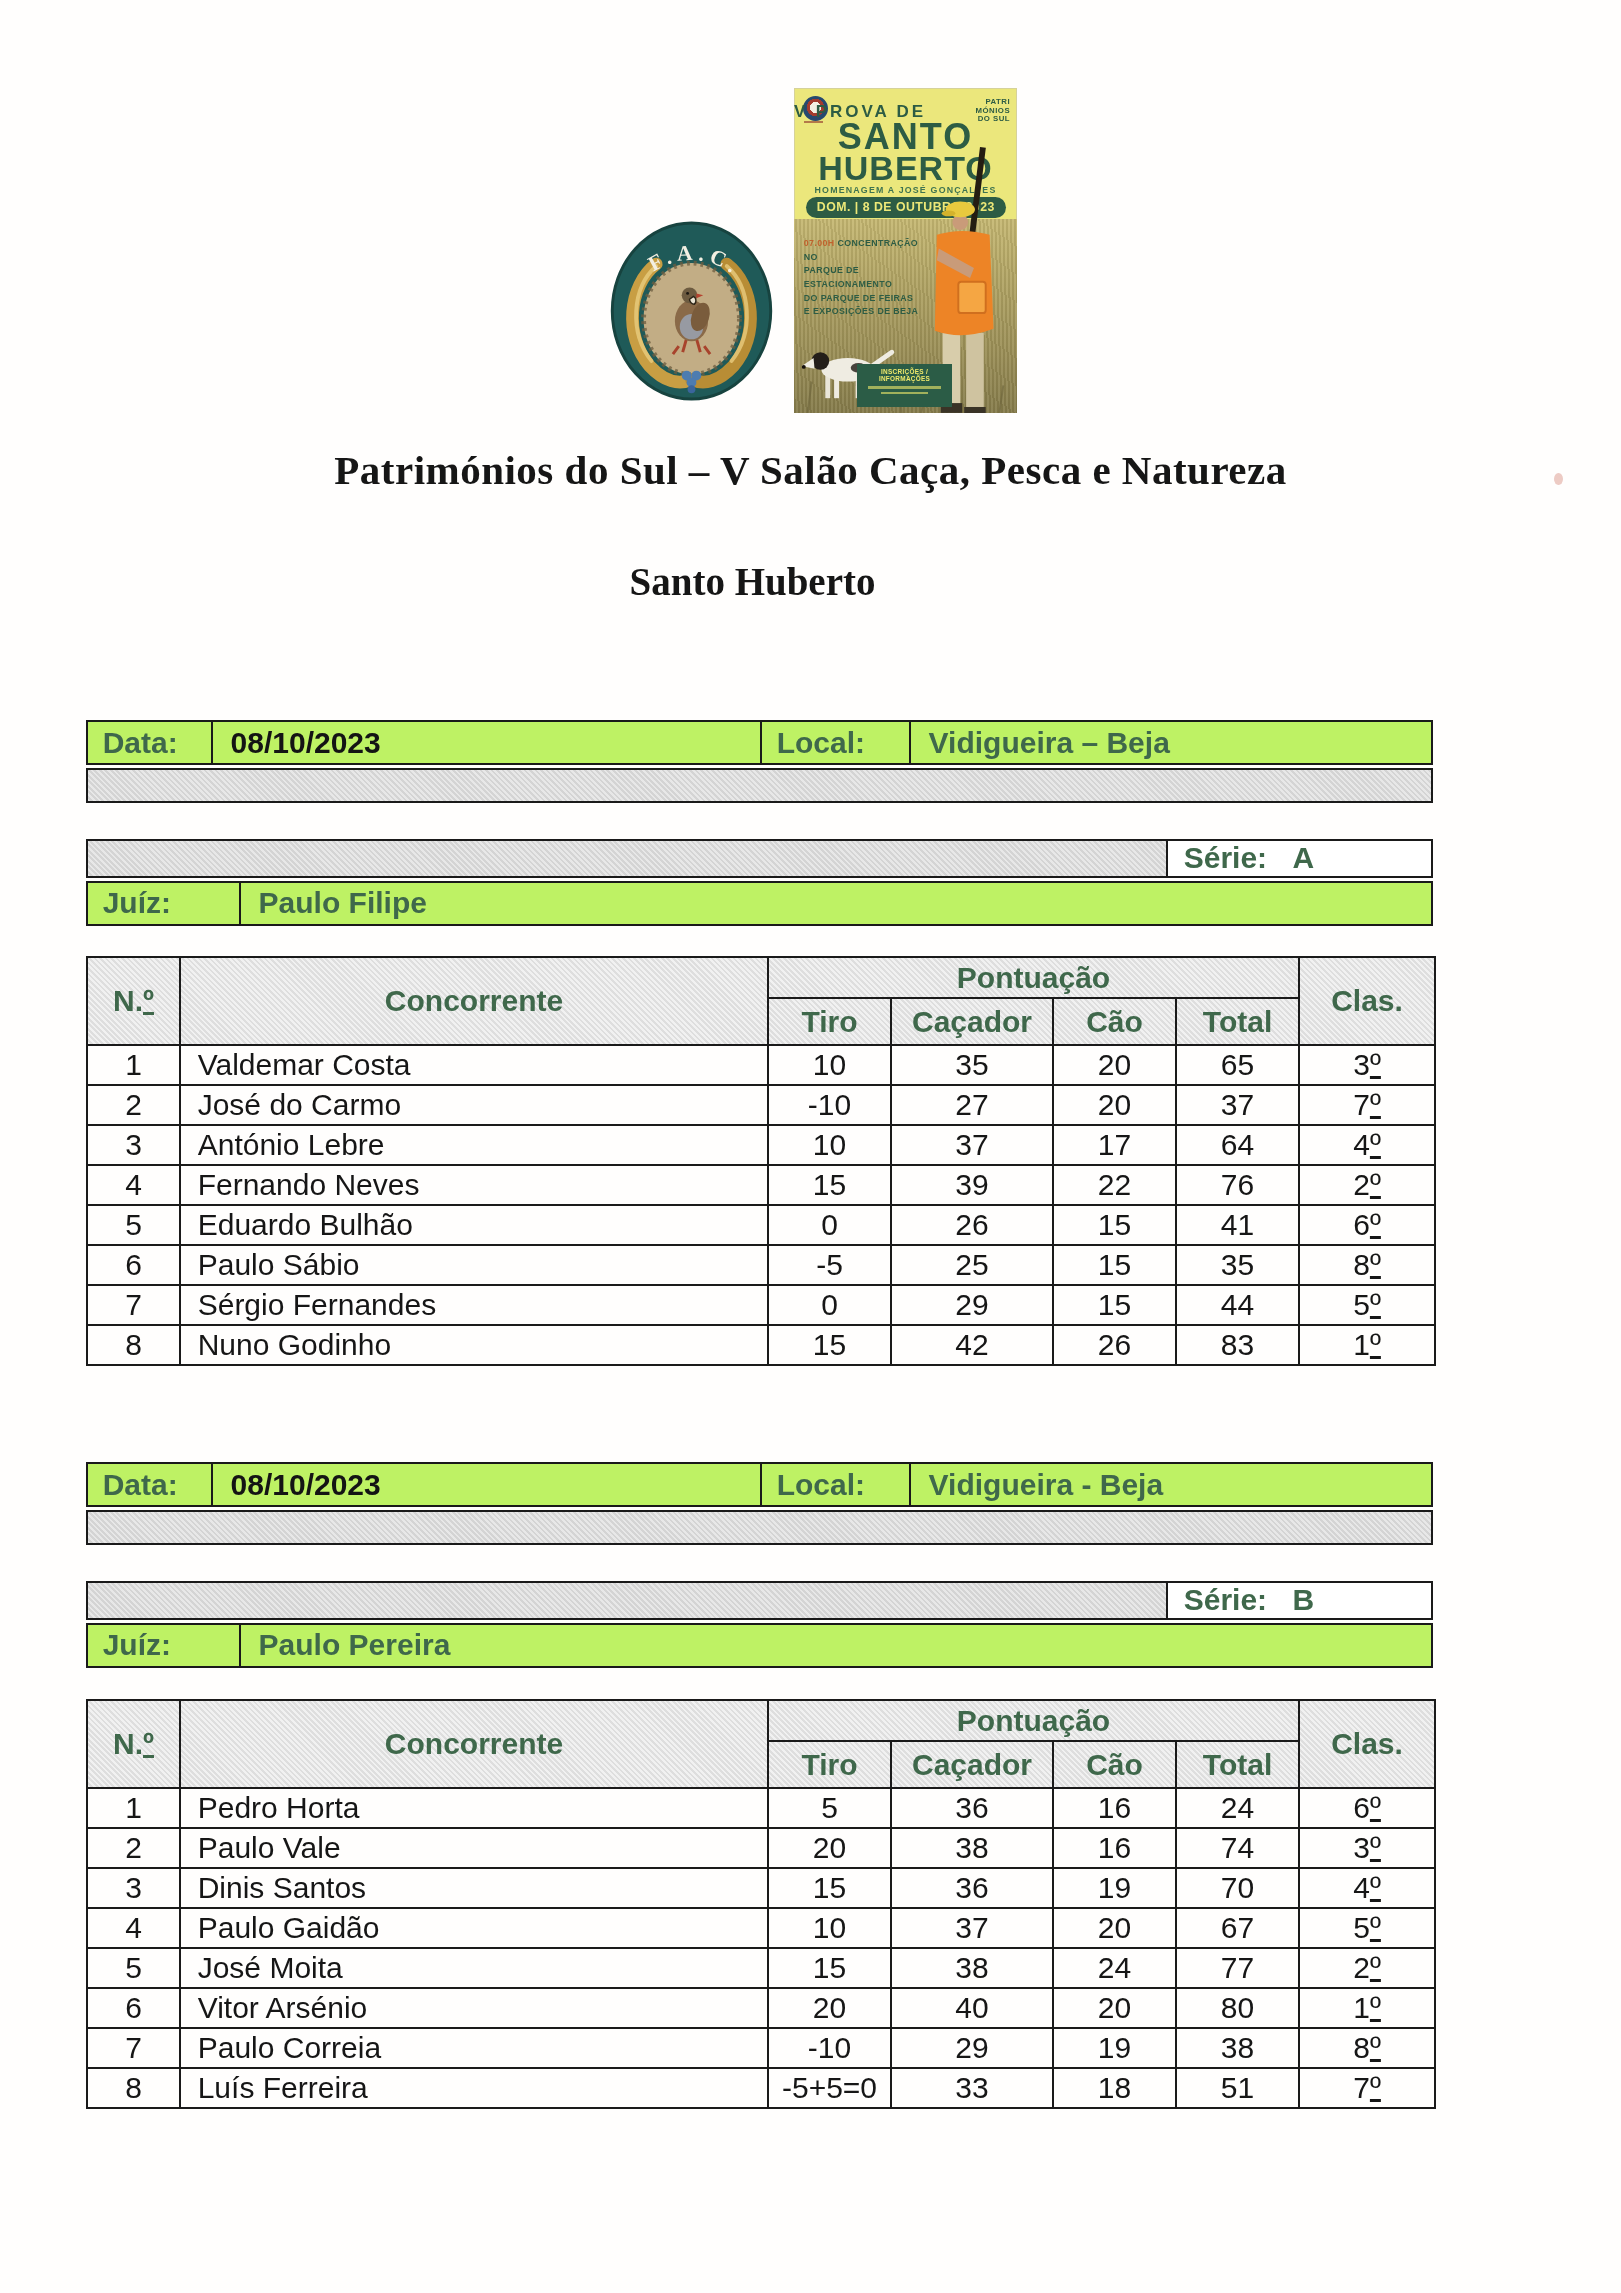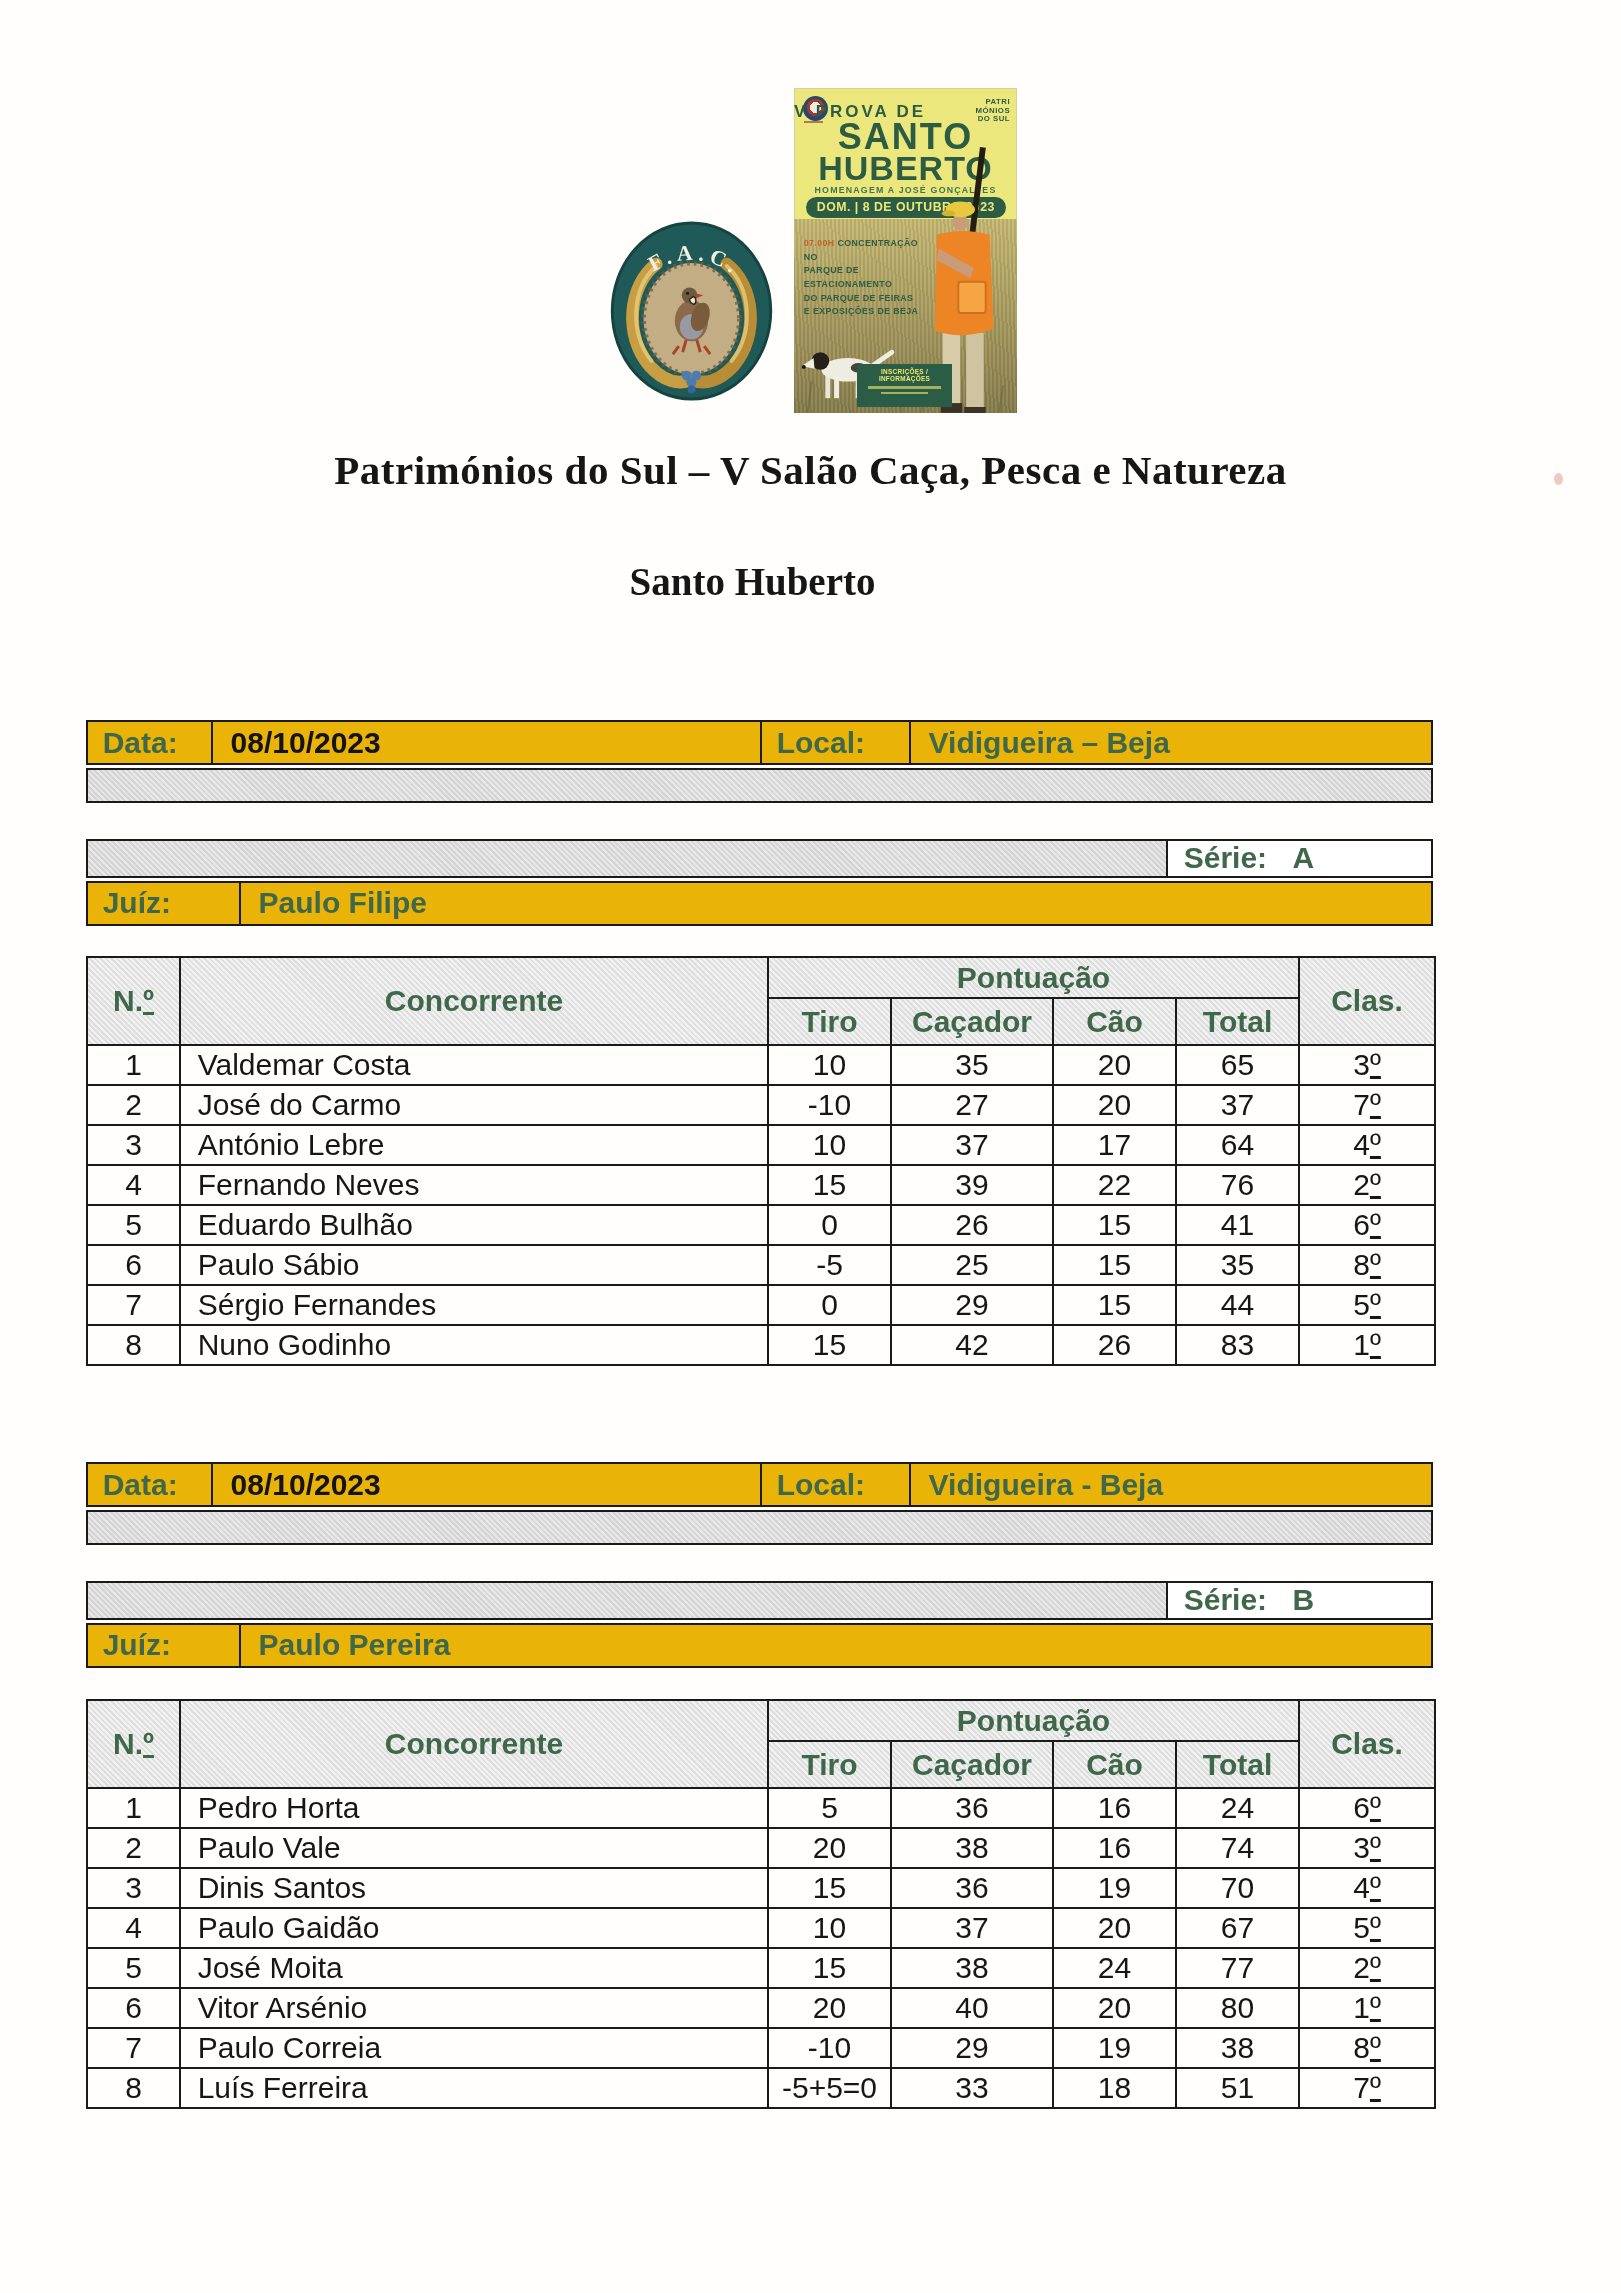--- a/index.html
+++ b/index.html
@@ -64,21 +64,21 @@
   .doc-subtitle{
     position:absolute;left:0;top:559px;width:1505px;text-align:center;
     font-family:"Liberation Serif", serif;font-weight:bold;font-size:39px;color:#161616;
   }
   .artifact{position:absolute;left:1554px;top:473px;width:8.8px;height:11.8px;border-radius:50%;
     background:rgba(222,160,150,.55);}
 
   
   .info-table{position:absolute;left:86px;width:1347px;}
   .irow{display:flex;box-sizing:border-box;border:2px solid var(--border);margin-bottom:2.9px;
-    background:#eab308;align-items:stretch;}
+    background:#bef264;align-items:stretch;}
   .r-data{height:45px;}
   .band{height:35px;background:var(--band);
     background-image:repeating-linear-gradient(45deg, rgba(255,255,255,.4) 0 2px, rgba(0,0,0,.02) 2px 3.9px);}
   .r-serie{height:39px;padding:0;margin-top:36px;}
   .r-juiz{height:45px;}
   .icell{display:flex;align-items:center;box-sizing:border-box;}
   .icell.sep{border-right:2px solid var(--border);}
   .lbl{color:var(--green);font-weight:bold;font-size:30px;}
   .icell.lbl{padding-left:14.7px;}
   .val{font-weight:bold;font-size:30px;padding-left:17.6px;}

